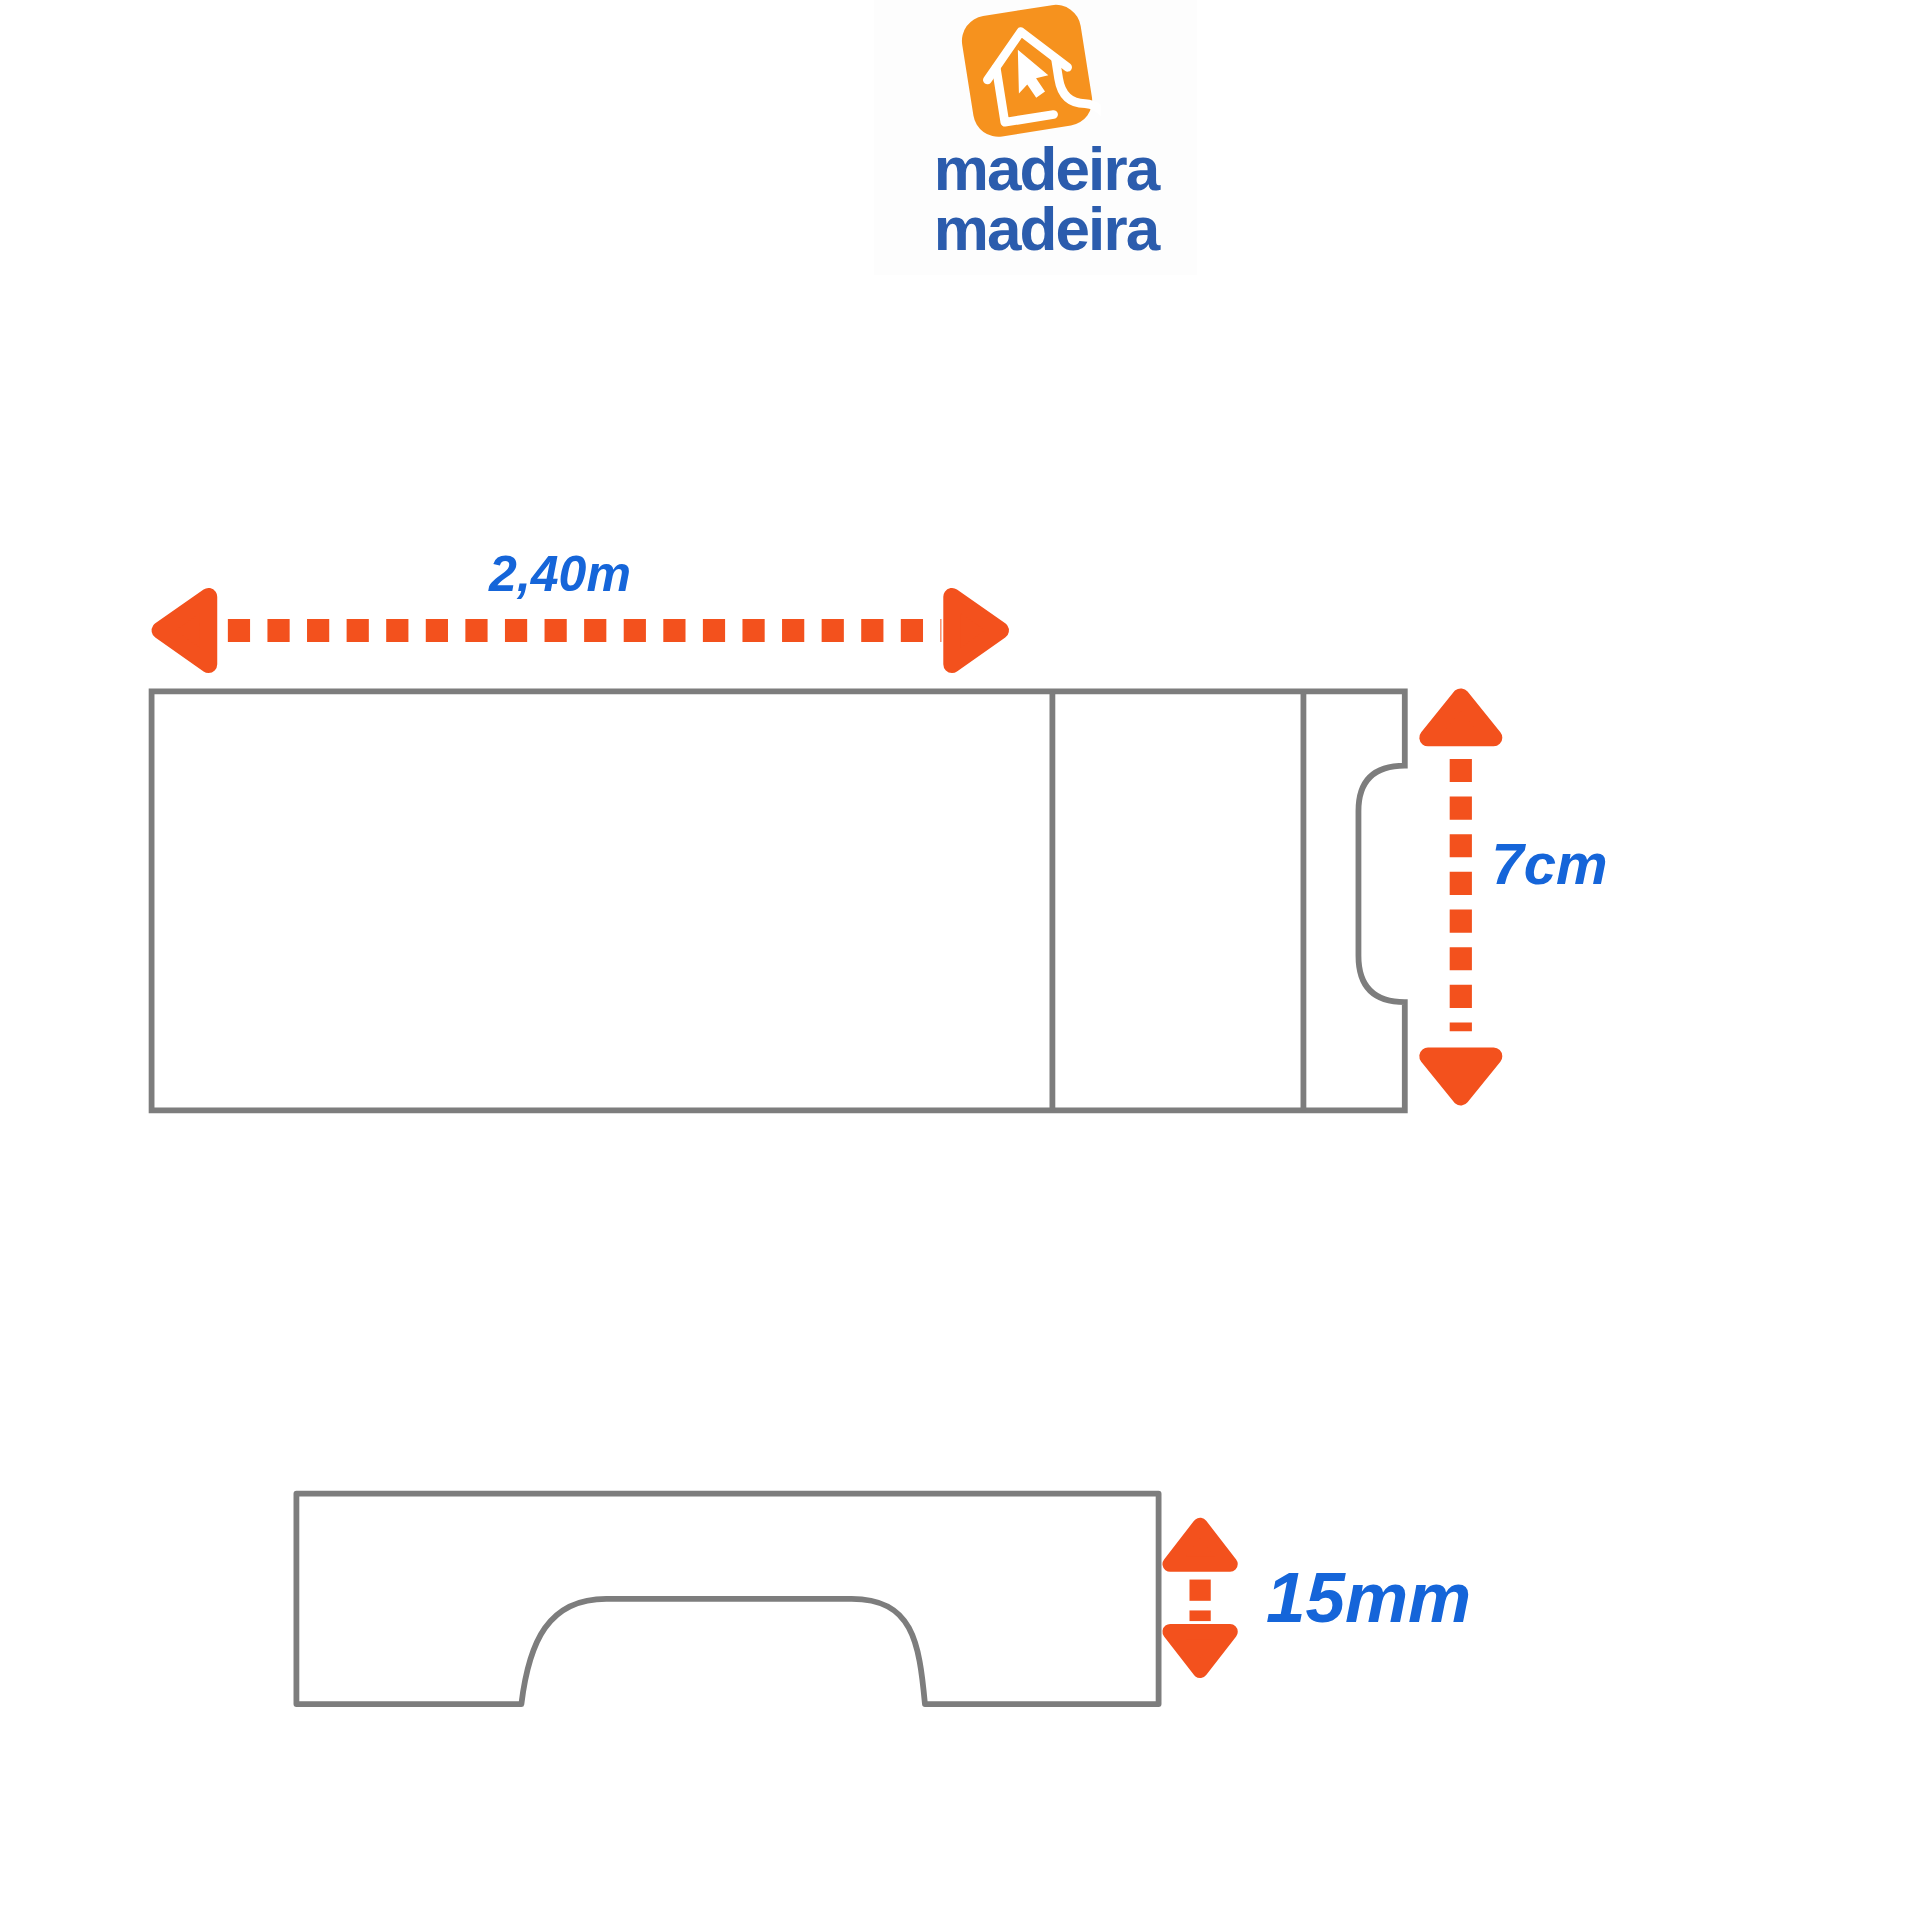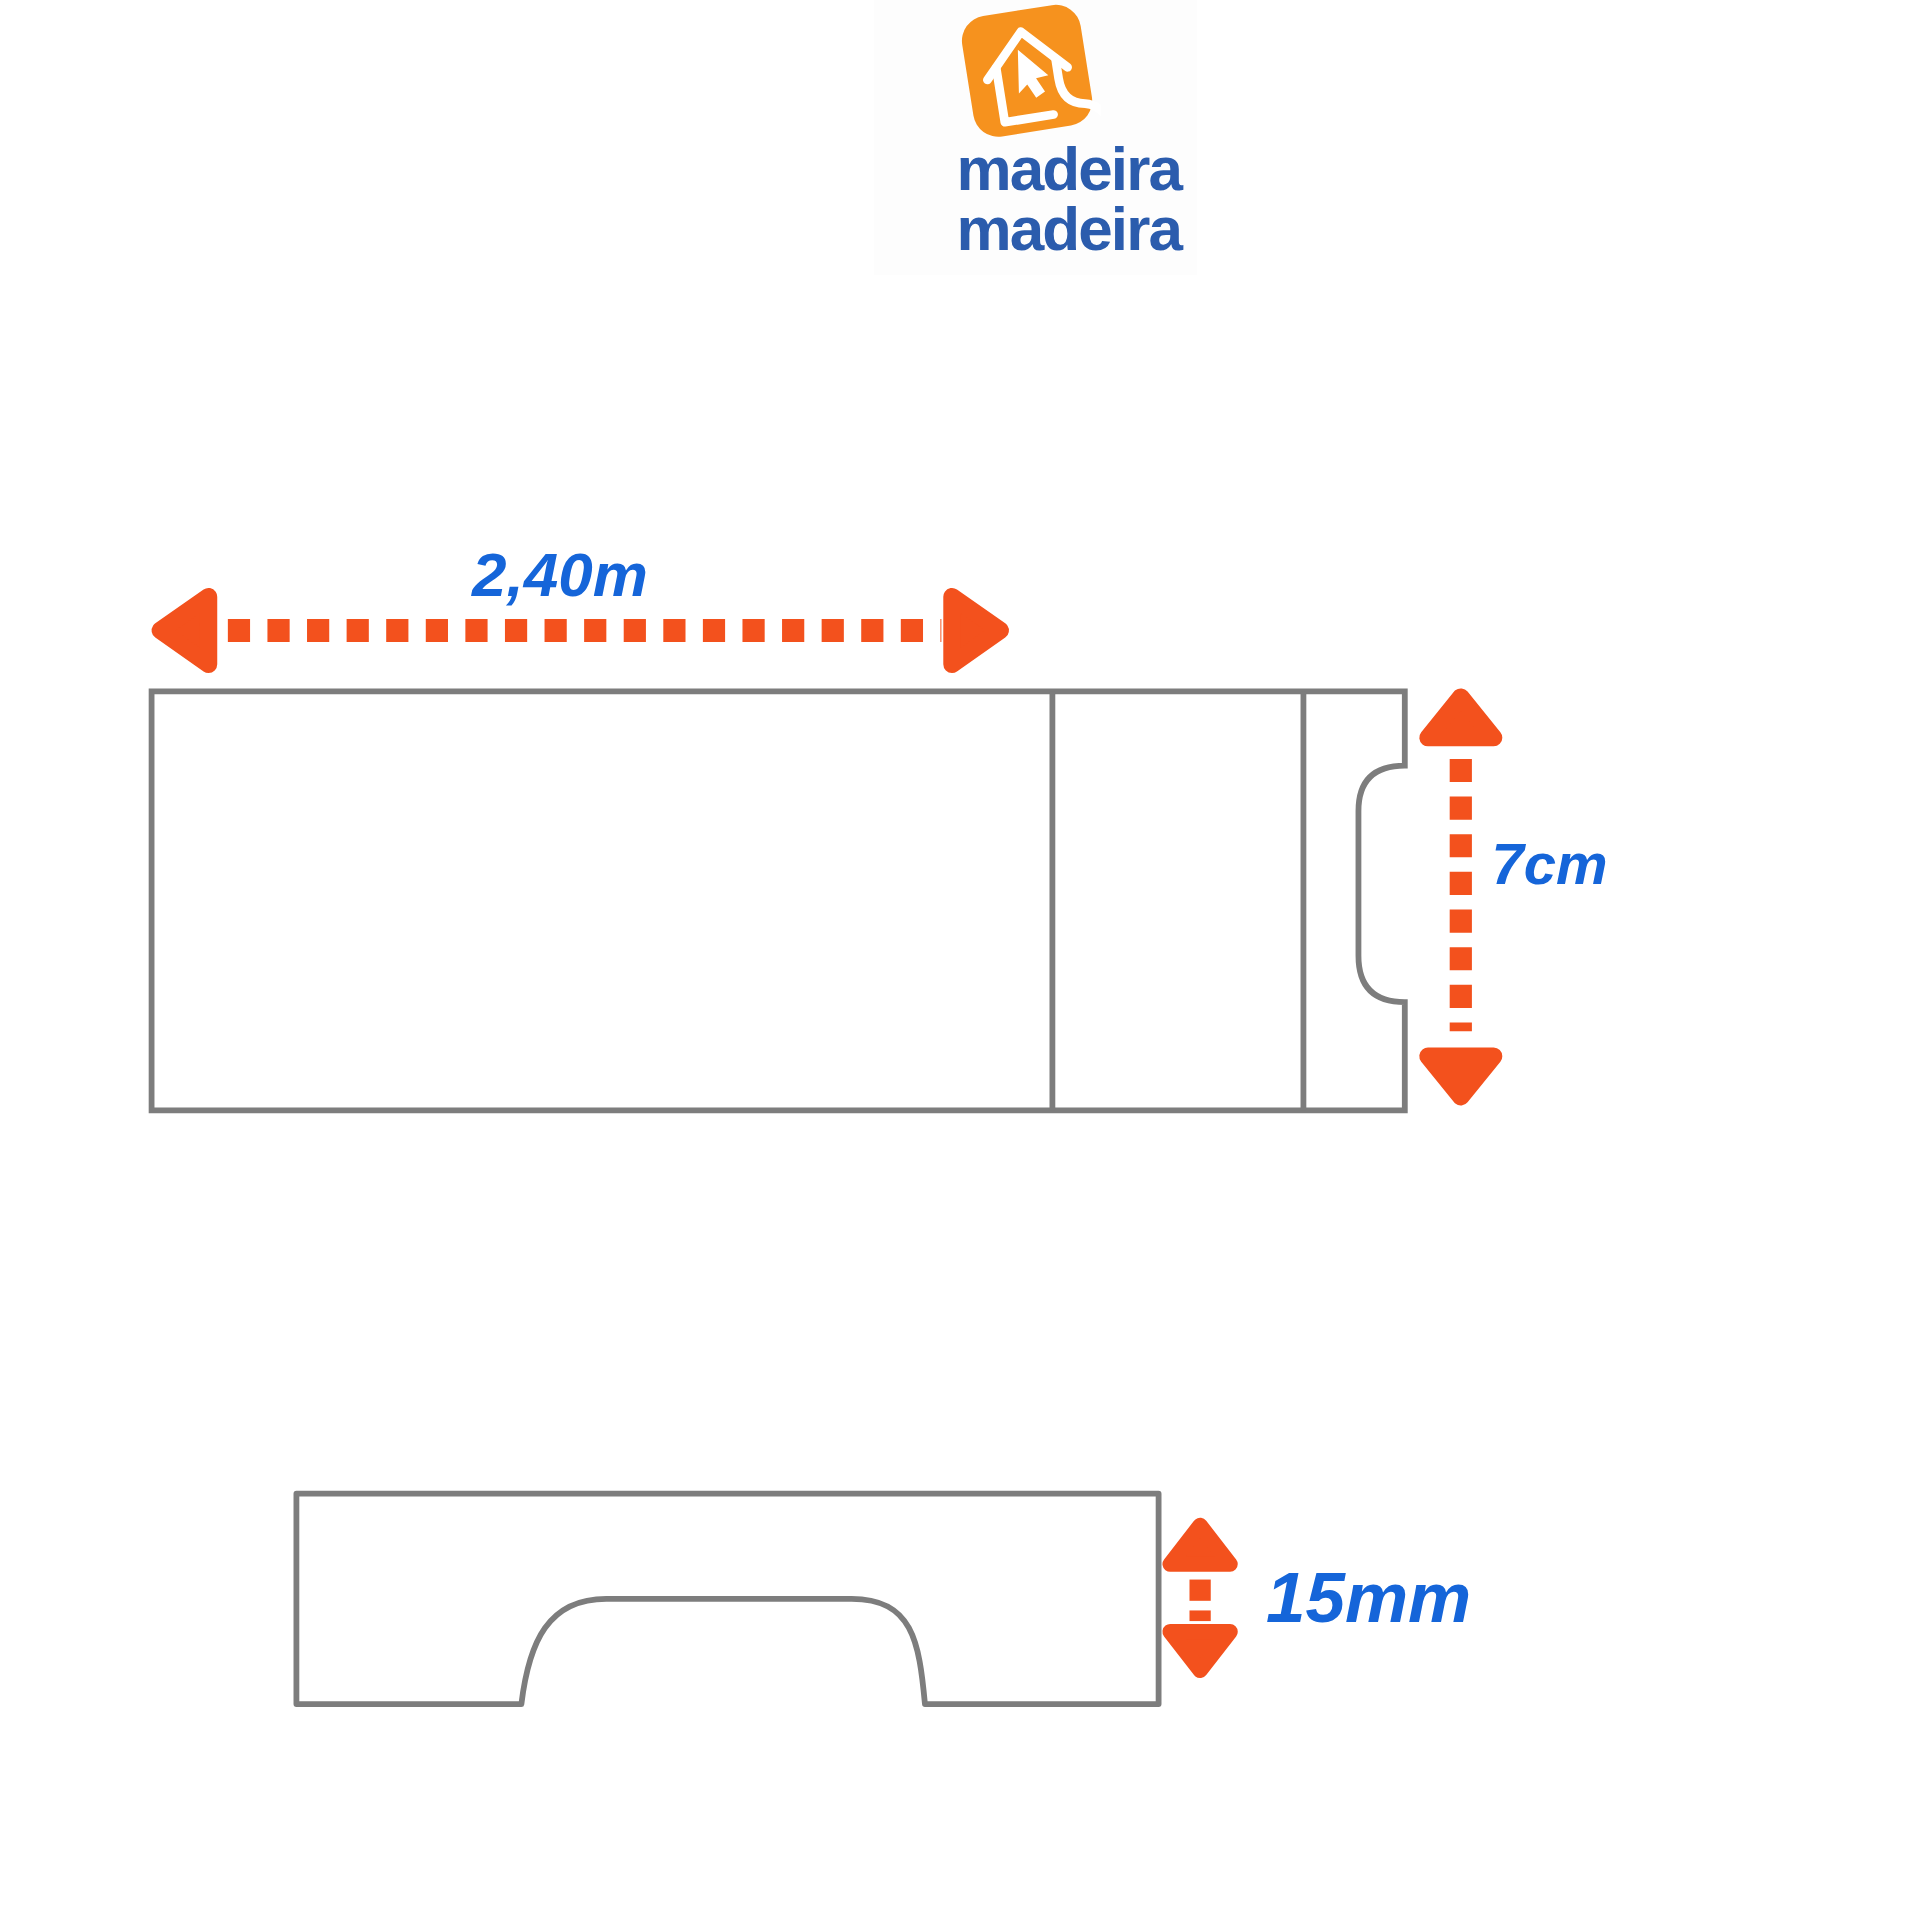--- a/index.html
+++ b/index.html
@@ -13,28 +13,28 @@
   .lineart{position:absolute;left:0;top:0;width:1931px;height:1931px;}
   .logo-bg{
     position:absolute;left:874px;top:0;width:323px;height:275px;
     background:#fdfdfd;
   }
   .logo{position:absolute;left:874px;top:0;width:328px;height:280px;}
   .logo-icon{position:absolute;left:80px;top:1.9px;width:147px;height:151px;}
   .logo-text{
     position:absolute;left:37px;top:139px;width:270px;
     color:#2b5cad;font-weight:bold;font-size:62px;line-height:60px;
-    letter-spacing:-1.9px;text-align:right;
+    letter-spacing:-1.9px;text-align:center;
   }
   .dim-label{
     position:absolute;
     color:#1565d9;font-weight:bold;font-style:italic;
     text-align:center;white-space:nowrap;
   }
-  .label-length{left:415px;top:537px;width:290px;font-size:62px;line-height:75px;}
+  .label-length{left:415px;top:537px;width:290px;font-size:50px;line-height:75px;}
   .label-height{left:1453px;top:828px;width:193px;font-size:58px;line-height:71px;}
   .label-espessura{left:585px;top:1400px;width:290px;font-size:58px;line-height:58px;}
   .label-thickness{left:1266px;top:1562px;width:193px;font-size:71px;line-height:71px;}
 </style>
 </head>
 <body>
 
 <div class="stage">
 
   <div class="logo-bg"></div>

